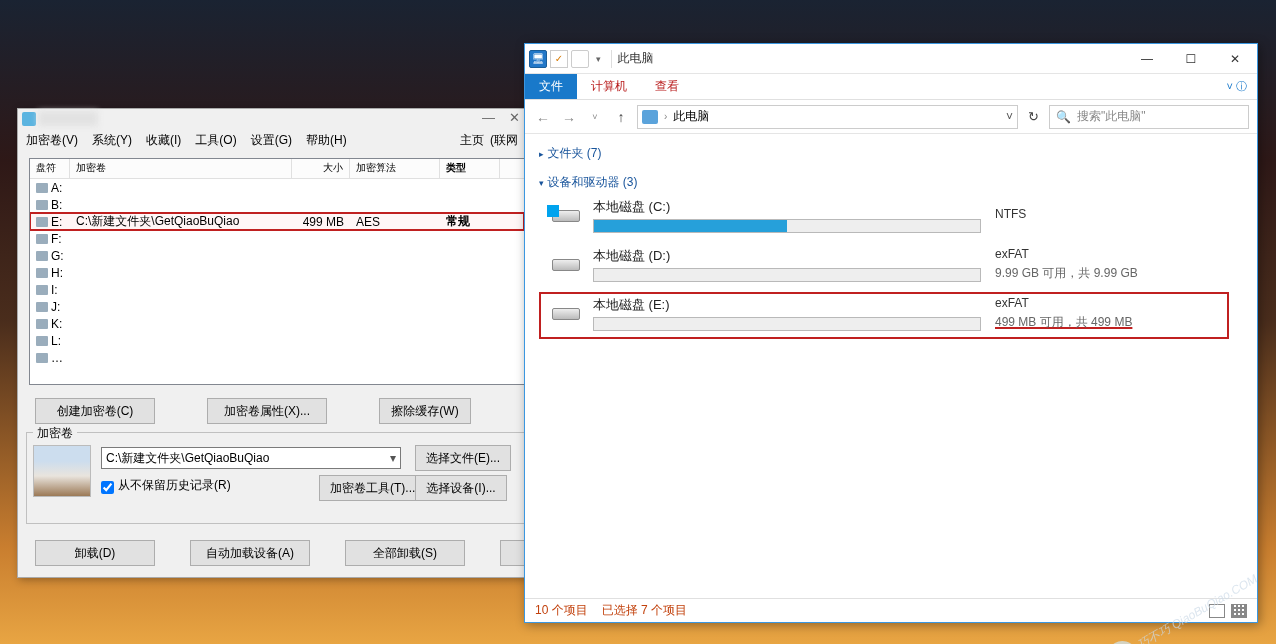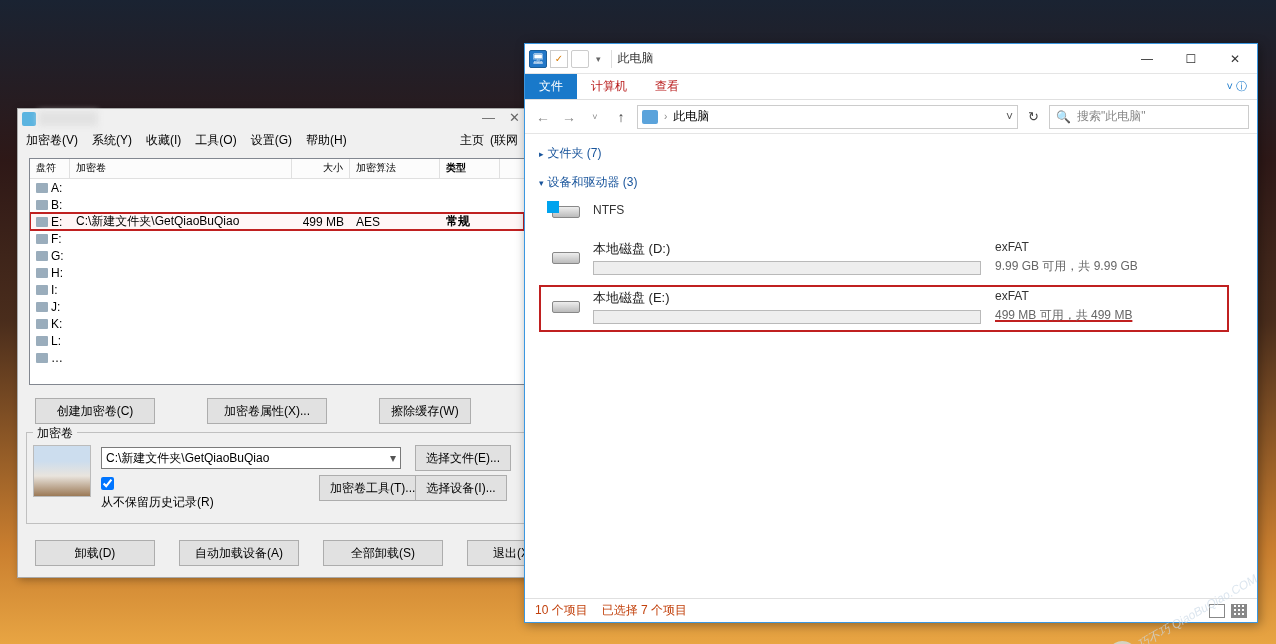--- a/index.html
+++ b/index.html
@@ -28,27 +28,27 @@
 
 .vc-btnrow1 { position: absolute; left: 35px; top: 398px; display: flex; gap: 52px; }
 .vc-btn { background: #e1e1e1; border: 1px solid #adadad; height: 26px; min-width: 120px; padding: 0 10px; font-size: 12px; display: inline-flex; align-items: center; justify-content: center; }
 .vc-btn.small { min-width: 92px; }
 
 .vc-group { position: absolute; left: 26px; top: 432px; width: 500px; height: 92px; border: 1px solid #c0c0c0; padding: 8px; }
 .vc-group-title { position: absolute; top: -8px; left: 6px; background: #f0f0f0; padding: 0 4px; font-size: 12px; }
 .vc-thumb { width: 58px; height: 52px; background: linear-gradient(180deg,#cde 30%, #e9e4dd 60%, #9b7956 100%); border: 1px solid #bbb; position: absolute; left: 6px; top: 12px; }
 .vc-combo { position: absolute; left: 74px; top: 14px; width: 300px; height: 22px; border: 1px solid #7a7a7a; background: #fff; padding: 2px 4px; display: flex; align-items: center; }
 .vc-combo .drop { margin-left: auto; color: #555; }
-.vc-check { position: absolute; left: 74px; top: 44px; display: flex; align-items: flex-start; gap: 4px; flex-direction: column; }
+.vc-check { position: absolute; left: 74px; top: 44px; display: flex; align-items: flex-end; gap: 4px; }
 .vc-check input { width: 13px; height: 13px; }
 .vc-group .sbtn1 { position: absolute; left: 292px; top: 42px; }
 .vc-group .sbtn2 { position: absolute; left: 388px; top: 12px; }
 .vc-group .sbtn3 { position: absolute; left: 388px; top: 42px; }
 
-.vc-btnrow2 { position: absolute; left: 35px; top: 540px; display: flex; gap: 24px; }
+.vc-btnrow2 { position: absolute; left: 35px; top: 540px; display: flex; gap: 35px; }
 
 
 .ex-window { position: absolute; left: 524px; top: 43px; width: 734px; height: 580px; background: #fff; border: 1px solid #3b97e0; box-shadow: 2px 2px 10px rgba(0,0,0,0.35); }
 .ex-titlebar { height: 30px; background: #fff; display: flex; align-items: center; padding-left: 4px; border-bottom: 1px solid #e5e5e5; }
 .ex-titlebar .qat-ico { width: 18px; height: 18px; background: #2277c8; border: 1px solid #1a5d99; margin-right: 3px; border-radius: 2px; display: inline-flex; align-items: center; justify-content: center; color: #fff; font-size: 10px; }
 .ex-titlebar .qat-check { width: 18px; height: 18px; border: 1px solid #ccc; margin-right: 3px; display: inline-flex; align-items: center; justify-content: center; font-size: 10px; color: #d87a00; }
 .ex-titlebar .qat-drop { font-size: 9px; color: #666; padding: 0 4px; }
 .ex-titlebar .sep { width: 1px; height: 18px; background: #ddd; margin: 0 6px; }
 .ex-titlebar .title-text { font-size: 12px; color: #333; }
 .ex-wincontrols { margin-left: auto; display: flex; }
@@ -286,20 +286,26 @@
     <div class="ex-section">
       <div class="ex-section-hdr">
         <span class="chev">▾</span>
         <span>设备和驱动器 (3)</span>
       </div>
       <div id="drives">
           <div class="drive-row">
             <div class="drive-ico win">
               <div class="dbody"></div>
             </div>
+            <div class="drive-info">
+              <div class="drive-name">本地磁盘 (C:)</div>
+              <div class="drive-bar">
+                <div class="fill" style="width:50%"></div>
+              </div>
+            </div>
             <div class="drive-meta">
               <div class="drive-fs">NTFS</div>
             </div>
           </div>
           <div class="drive-row">
             <div class="drive-ico ">
               <div class="dbody"></div>
             </div>
             <div class="drive-info">
               <div class="drive-name">本地磁盘 (D:)</div>

